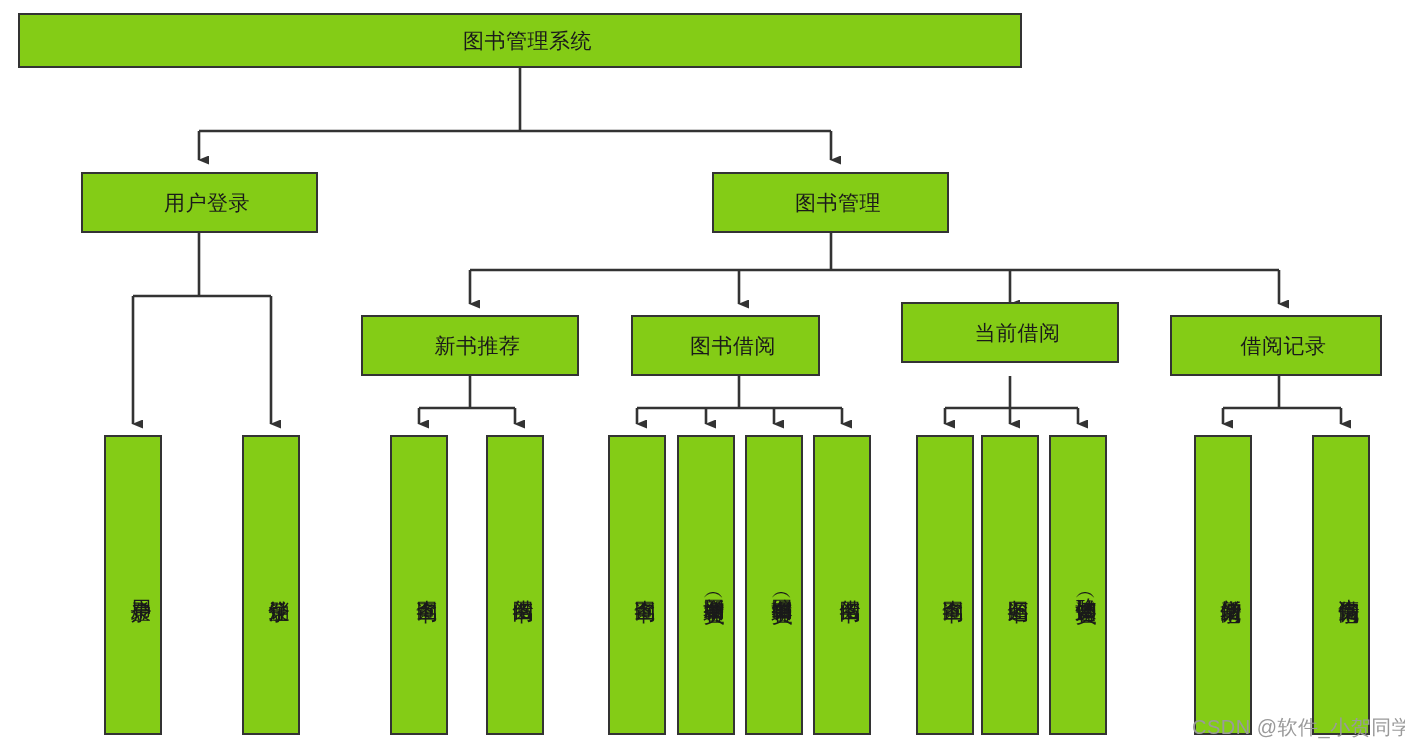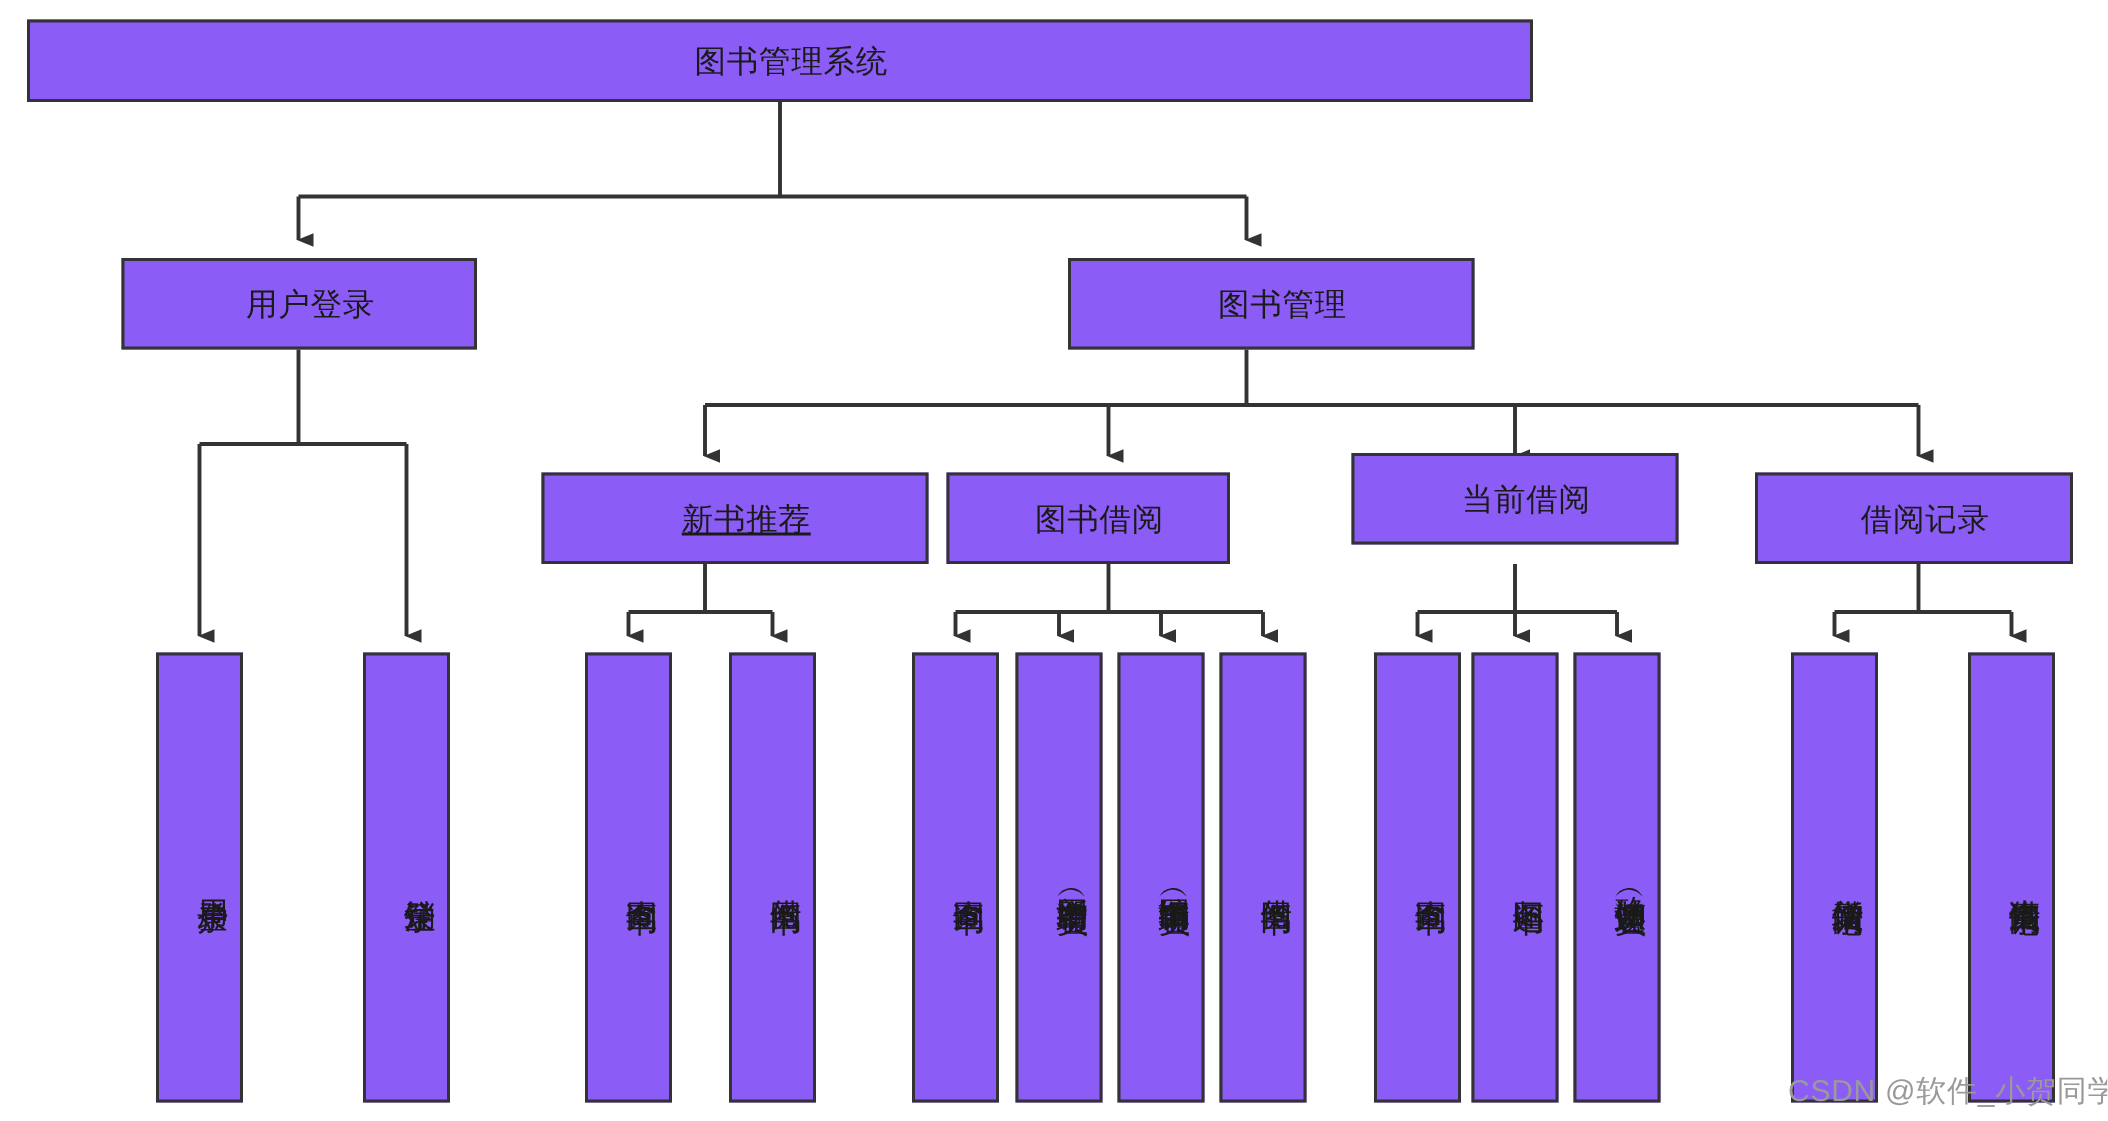--- a/index.html
+++ b/index.html
@@ -22,21 +22,21 @@
     left: 0;
     top: 0;
     width: 1405px;
     height: 747px;
     pointer-events: none;
   }
   .node {
     position: absolute;
     box-sizing: border-box;
     border: 2px solid #333333;
-    background: #8b5cf6;
+    background: #84cc16;
     display: flex;
     align-items: center;
     justify-content: center;
     color: #1a1a1a;
     padding-left: 15px;
   }
   .node.horiz {
     font-size: 21px;
     letter-spacing: 0.5px;
   }
@@ -124,25 +124,25 @@
     </g>
   </svg>
 
   <div class="node horiz" style="left:18px; top:13px; width:1004px; height:55px;">
     <span class="lbl">图书管理系统</span>
   </div>
 
   <div class="node horiz" style="left:81px; top:172px; width:237px; height:61px;">
     <span class="lbl">用户登录</span>
   </div>
-  <div class="node horiz" style="left:712px; top:172px; width:271px; height:61px;">
+  <div class="node horiz" style="left:712px; top:172px; width:237px; height:61px;">
     <span class="lbl">图书管理</span>
   </div>
 
-  <div class="node horiz" style="left:361px; top:315px; width:258px; height:61px;text-decoration:underline;">
+  <div class="node horiz" style="left:361px; top:315px; width:218px; height:61px;">
     <span class="lbl">新书推荐</span>
   </div>
   <div class="node horiz" style="left:631px; top:315px; width:189px; height:61px;">
     <span class="lbl">图书借阅</span>
   </div>
   <div class="node horiz" style="left:901px; top:302px; width:218px; height:61px;">
     <span class="lbl">当前借阅</span>
   </div>
   <div class="node horiz" style="left:1170px; top:315px; width:212px; height:61px;">
     <span class="lbl">借阅记录</span>

